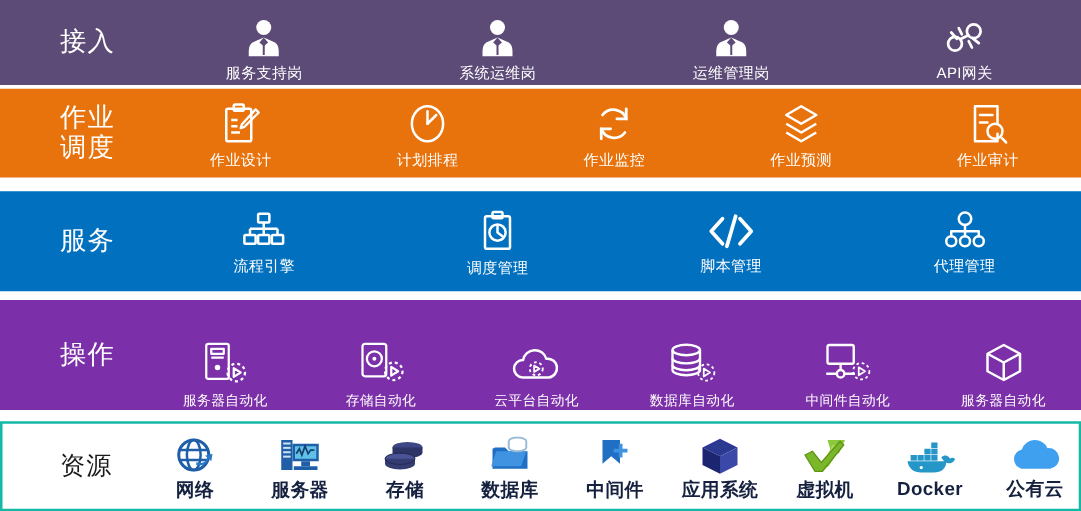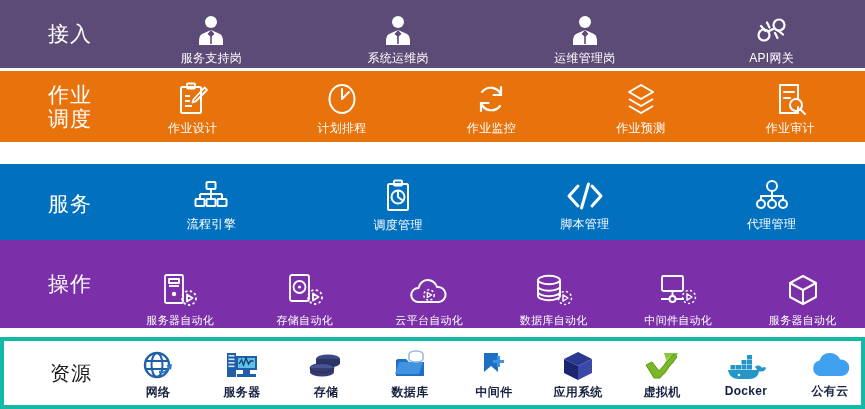--- a/index.html
+++ b/index.html
@@ -51,43 +51,43 @@
   #layer-access { top: 0; height: 68px; background: #5c4b77; }
   #layer-access .layer-items { align-items: center; padding-top: 14px; }
   #layer-access .item { width: 120px; }
 
   
   #layer-schedule { top: 71px; height: 71px; background: #e8730c; }
   #layer-schedule .layer-items { align-items: center; }
   #layer-schedule .item { width: 112px; }
 
   
-  #layer-service { top: 164px; height: 80px; background: #0070bf; }
+  #layer-service { top: 153px; height: 80px; background: #0070bf; font-family: Liberation Serif, serif; }
   #layer-service .layer-items { align-items: center; }
   #layer-service .item { width: 130px; }
 
   
   #layer-operate { top: 240px; height: 88px; background: #7b2fa8; }
   #layer-operate .layer-items { align-items: flex-end; }
   #layer-operate .item { width: 90px; }
   #layer-operate .lbl { font-size: 11px; }
 
   
   #layer-resource {
     top: 337px; height: 72px;
     background: #ffffff;
-    border: 4px solid #14b8a6;
+    border: 2px solid #14b8a6;
   }
   #layer-resource .layer-title {
     color: #1a1a1a; font-size: 20px; flex: 0 0 112px;
   }
   #layer-resource .layer-items { align-items: center; }
   #layer-resource .item { width: 84px; }
   #layer-resource .lbl {
-    color: #15213f; font-size: 12px; font-weight: bold; margin-top: 2px;
+    color: #15213f; font-size: 15px; font-weight: bold; margin-top: 2px;
   }
 
   svg { display:block; }
 </style>
 </head>
 <body>
 
 <div id="diagram">
 
   <div class="layer" id="layer-access">

